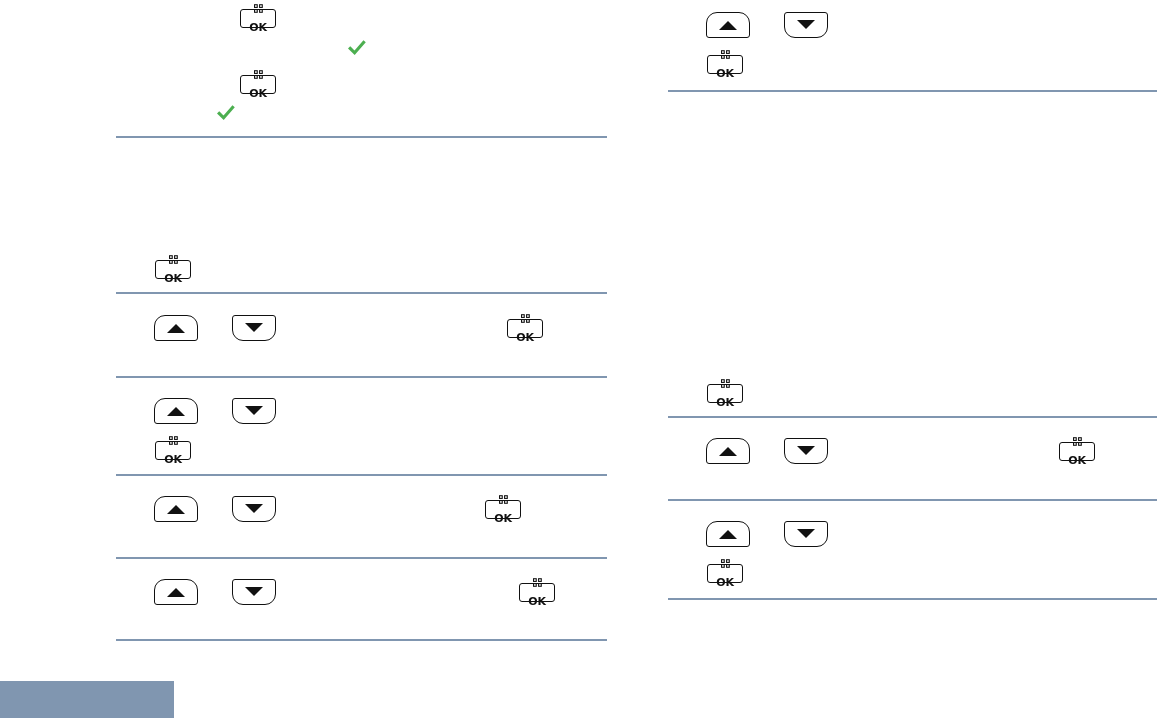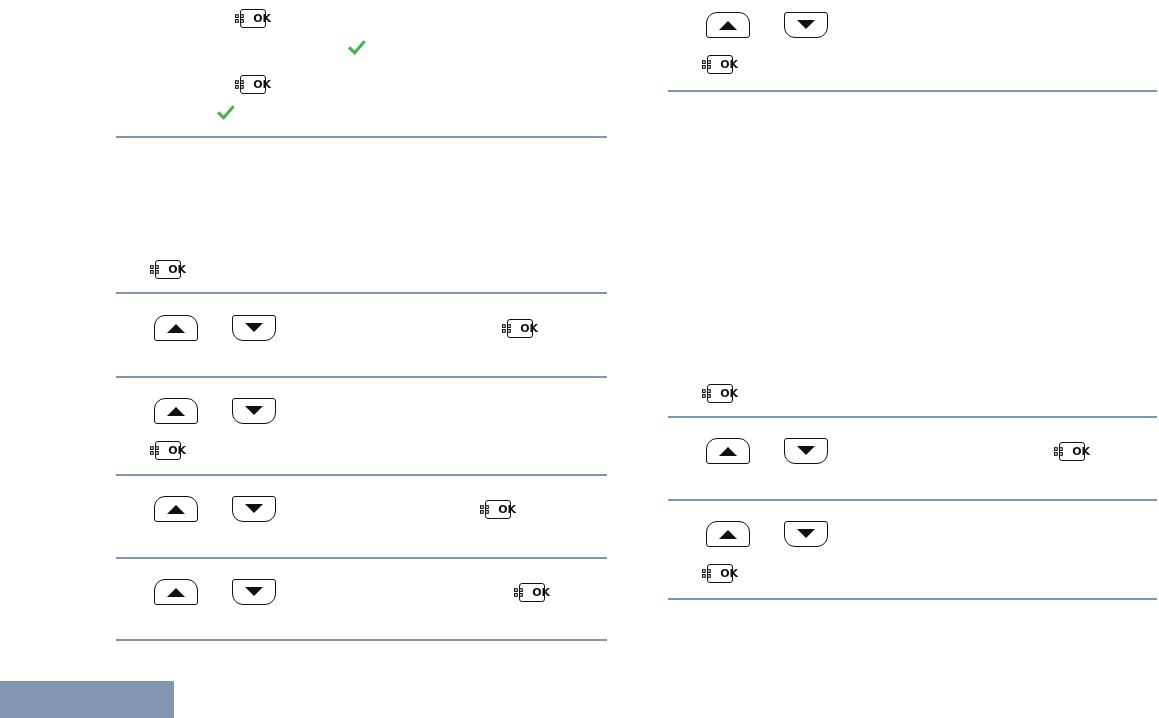--- a/index.html
+++ b/index.html
@@ -35,26 +35,27 @@
   }
 
   
   .okkey {
     position: absolute;
     box-sizing: border-box;
     display: flex;
     align-items: center;
     justify-content: center;
     gap: 9px;
-    width: 26px;
+    width: 36px;
     height: 19px;
     border: 1.6px solid #111111;
     border-radius: 3px;
     background: #ffffff;
     padding: 0 2px;
+    flex-direction: column;
   }
   .okkey .grid-ico {
     display: block;
     width: 9px;
     height: 9px;
     flex: 0 0 auto;
   }
   .okkey .ok-label {
     font-family: "DejaVu Sans", sans-serif;
     font-weight: 700;

